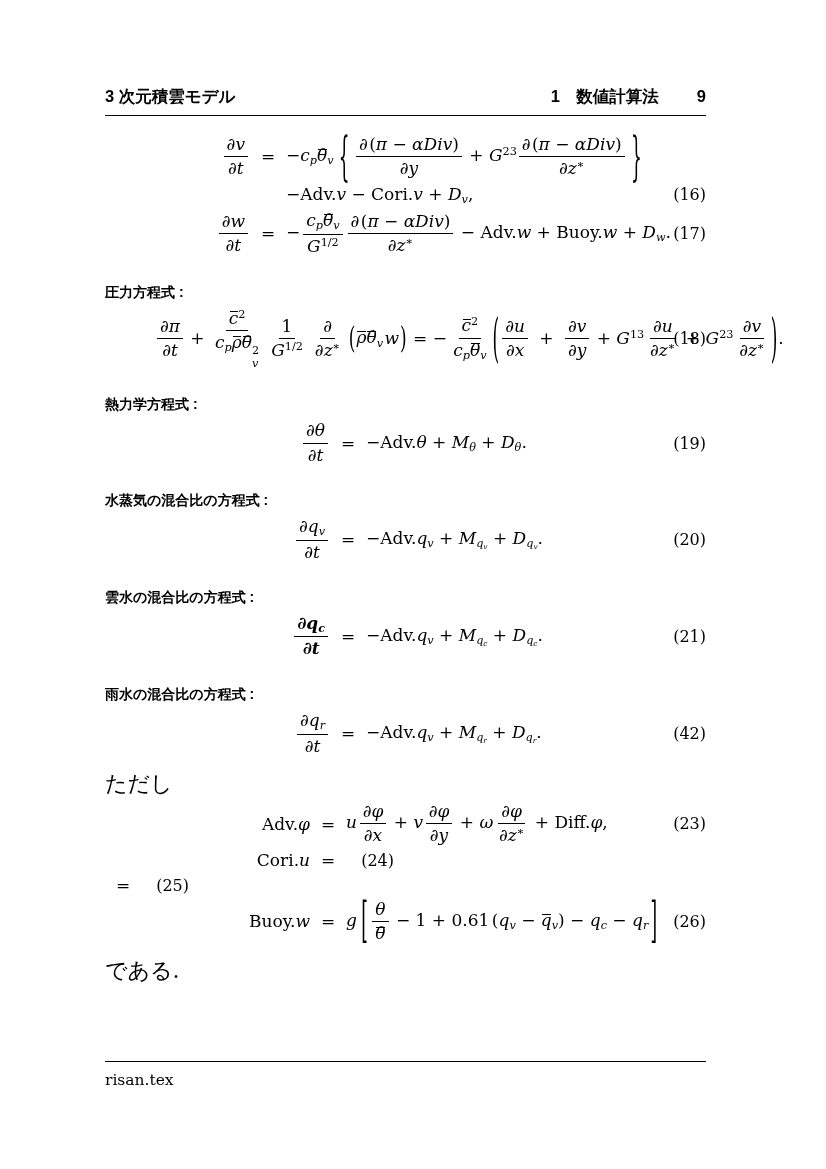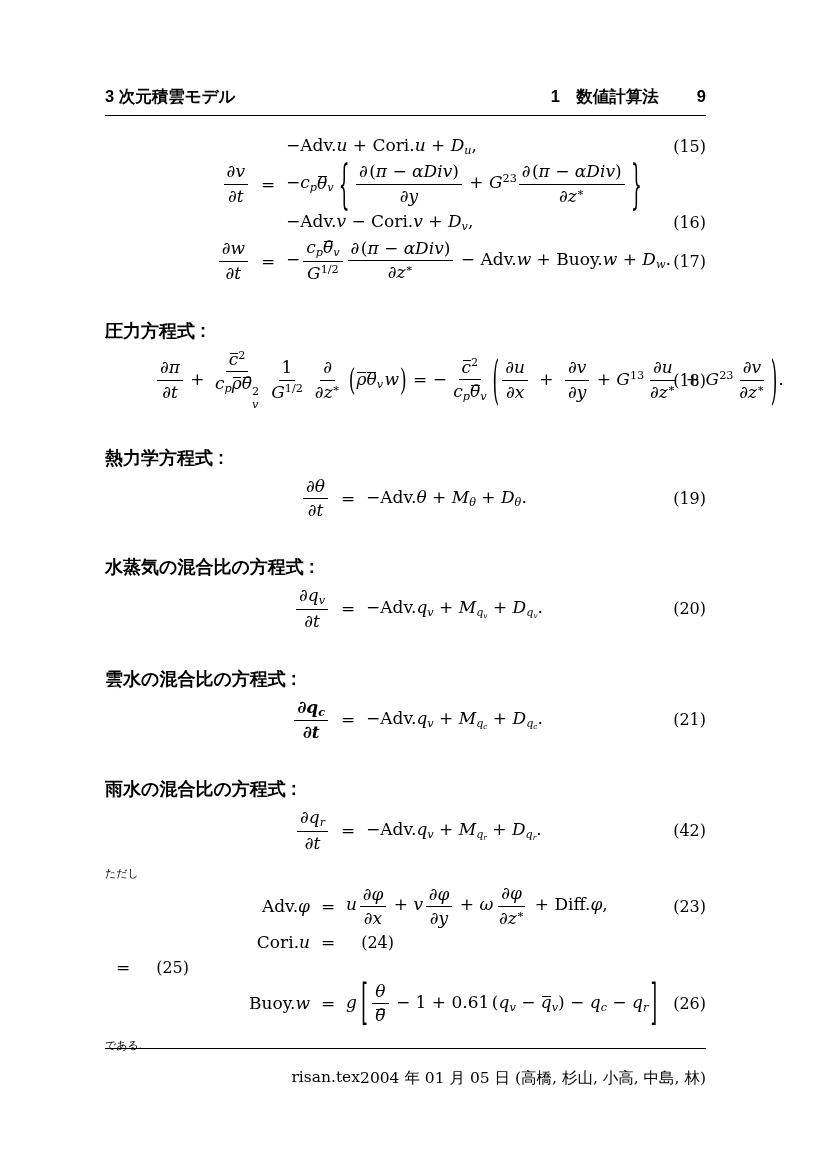--- a/index.html
+++ b/index.html
@@ -3,22 +3,22 @@
 <meta charset="utf-8">
 <style>
   html,body{margin:0;padding:0;background:#fff;}
   .page{width:826px;height:1169px;background:#fff;position:relative;box-sizing:border-box;
         padding:86px 120px 0 105px;color:#000;font-family:"DejaVu Serif",serif;overflow:hidden;}
   .header{display:flex;justify-content:space-between;align-items:baseline;
           border-bottom:1.5px solid #000;padding-bottom:7px;
           font-family:"Liberation Sans","DejaVu Sans",sans-serif;font-weight:bold;font-size:16.5px;}
   .header-right{display:flex;gap:38px;align-items:baseline;}
   .sechead{font-family:"Liberation Sans","DejaVu Sans",sans-serif;font-weight:bold;
-           font-size:18px;margin:34px 0 6px;}
-  .jtext{font-size:11px;margin:12px 0 2px;}
+           font-size:14px;margin:26px 0 6px;}
+  .jtext{font-size:22px;margin:12px 0 2px;}
   .eqgroup{margin:0;}
   .g-momentum{margin-top:18px;}
   .g-defs .eqrow{margin:2px 0;}
   .eqrow{display:flex;align-items:center;margin:3px 0;}
   .lhs{display:flex;justify-content:flex-end;align-items:center;flex:none;}
   .rel{flex:none;width:36px;text-align:center;font-size:17px;}
   .rhs{flex:1;display:flex;align-items:center;min-width:0;}
   .eqnum{flex:none;width:48px;text-align:right;font-size:16px;}
   .math{white-space:nowrap;font-size:17px;line-height:1.35;}
   .mi{font-style:italic;}
@@ -29,45 +29,37 @@
   .mfrac{display:inline-flex;flex-direction:column;align-items:center;
          vertical-align:middle;margin:0 2px;}
   .mnum{display:block;padding:0 3px 1px;border-bottom:1px solid #000;line-height:1.25;text-align:center;}
   .mden{display:block;padding:1px 3px 0;line-height:1.25;text-align:center;}
   .mbar{display:inline-block;position:relative;line-height:1;}
   .mbar::before{content:"";position:absolute;left:10%;right:6%;top:0.1em;border-top:1px solid #000;}
   .mbig{display:inline-block;vertical-align:middle;transform:scaleY(var(--s,1));
         transform-origin:50% 50%;margin:0 1px;line-height:1;}
   .msp{display:inline-block;}
   .footer{position:absolute;left:105px;right:120px;bottom:80px;border-top:1px solid #000;
-          padding-top:19px;display:flex;justify-content:flex-end;font-size:15.5px;}
+          padding-top:9px;display:flex;justify-content:flex-start;font-size:15.5px;}
 </style>
 </head>
 <body>
 
 <div class="page">
 
   <div class="header">
     <span>3 次元積雲モデル</span>
     <span class="header-right">
       <span>1　数値計算法</span>
       <span>9</span>
     </span>
   </div>
 
   <section>
     <div class="eqgroup g-momentum">
-        <div class="eqrow">
-          <span class="lhs" style="width: 145px;"></span>
-          <span class="rel math"></span>
-          <span class="rhs">
-            <span class="math"><span class="mr">−Adv.</span><span class="mi">u</span><span class="mr"> + Cori.</span><span class="mi">u</span><span class="mr"> + </span><span class="mi">D</span><span class="msub"><span class="mi">u</span></span><span class="mr">,</span></span>
-          </span>
-          <span class="eqnum">(15)</span>
-        </div>
         <div class="eqrow">
           <span class="lhs" style="width: 145px;">
             <span class="math"><span class="mfrac">
                 <span class="mnum"><span class="mi">∂v</span></span>
                 <span class="mden"><span class="mi">∂t</span></span>
               </span></span>
           </span>
           <span class="rel math">=</span>
           <span class="rhs">
             <span class="math"><span class="mr">−</span><span class="mi">c</span><span class="msub"><span class="mi">p</span></span><span class="mbar"><span class="mi">θ</span></span><span class="msub"><span class="mi">v</span></span><span class="msp" style="width: 0.25em;"></span><span class="mbig" style="--s: 3.1;">{</span><span class="msp" style="width: 0.2em;"></span><span class="mfrac">
@@ -262,16 +254,15 @@
               </span><span class="mr"> − 1 + 0.61</span><span class="msp" style="width: 0.15em;"></span><span class="mr">(</span><span class="mi">q</span><span class="msub"><span class="mi">v</span></span><span class="mr"> − </span><span class="mbar"><span class="mi">q</span></span><span class="msub"><span class="mi">v</span></span><span class="mr">)</span><span class="mr"> − </span><span class="mi">q</span><span class="msub"><span class="mi">c</span></span><span class="mr"> − </span><span class="mi">q</span><span class="msub"><span class="mi">r</span></span><span class="msp" style="width: 0.08em;"></span><span class="mbig" style="--s: 2.9;">]</span></span>
           </span>
           <span class="eqnum">(26)</span>
         </div>
       </div>
     <p class="jtext">である.</p>
   </section>
 
   <div class="footer">
     <span>risan.tex</span>
-    <span>2004 年 01 月 05 日 (高橋, 杉山, 小高, 中島, 林)</span>
   </div>
 
 </div>
 
 </body></html>

